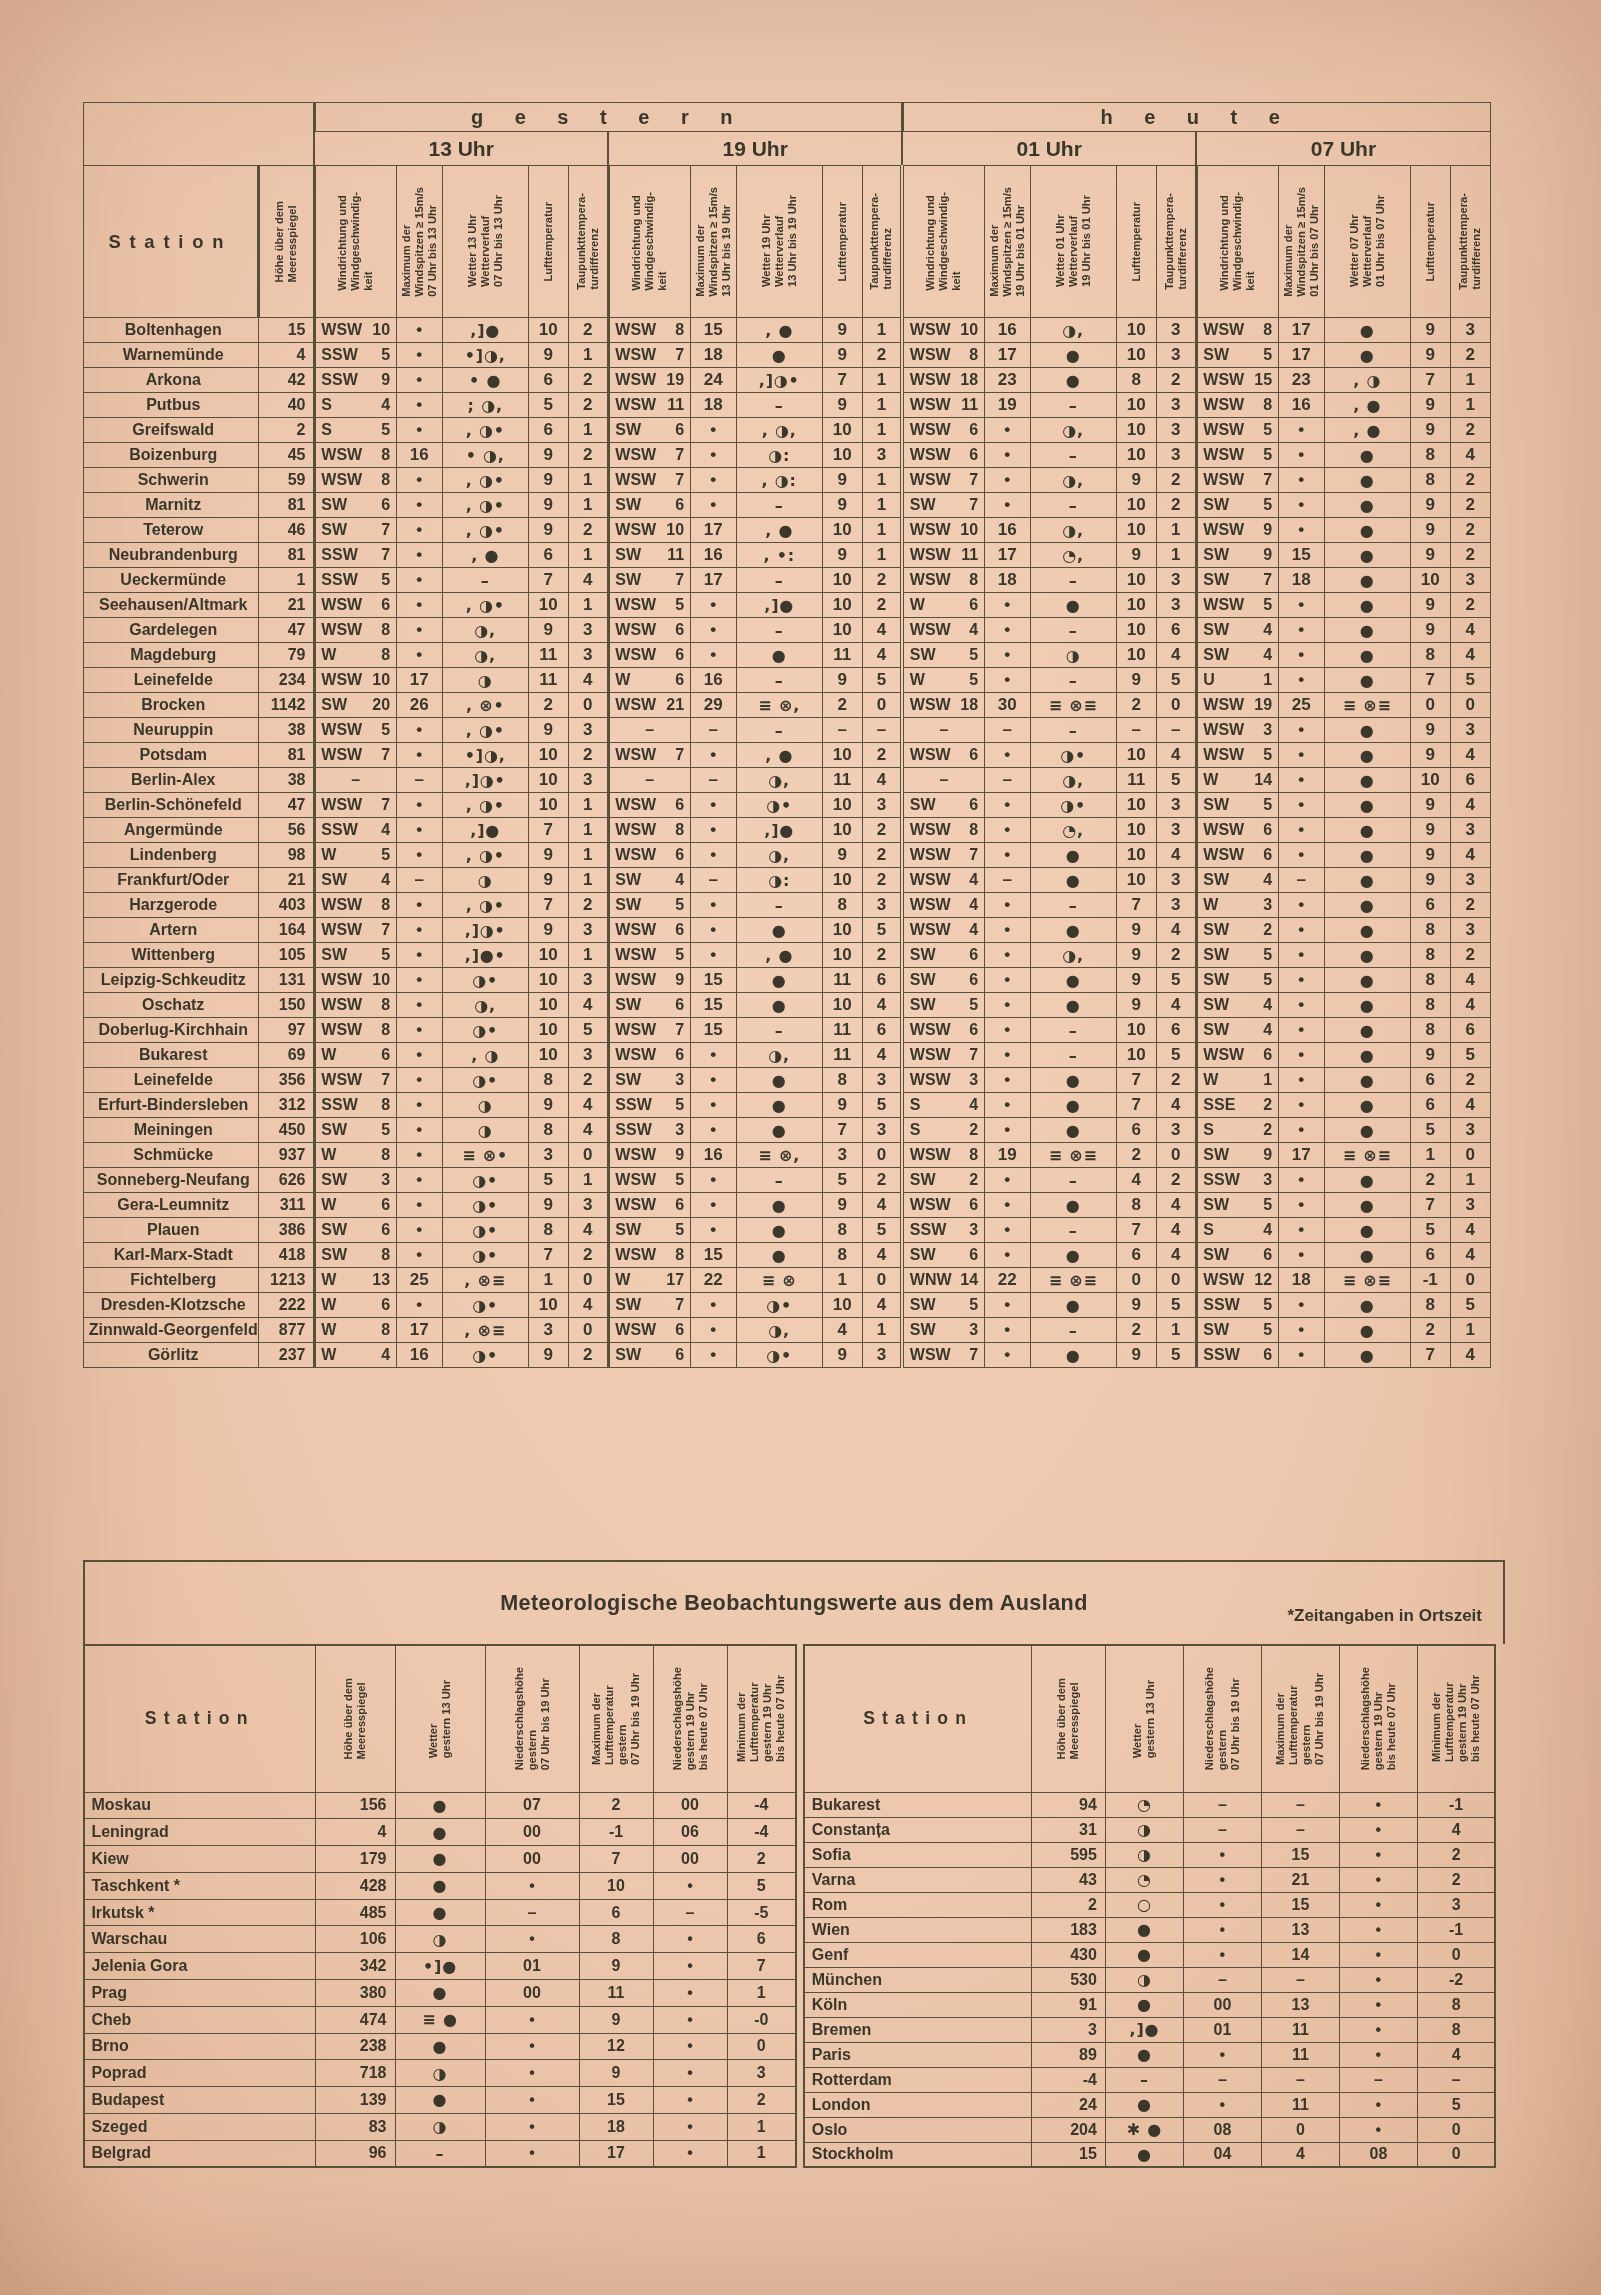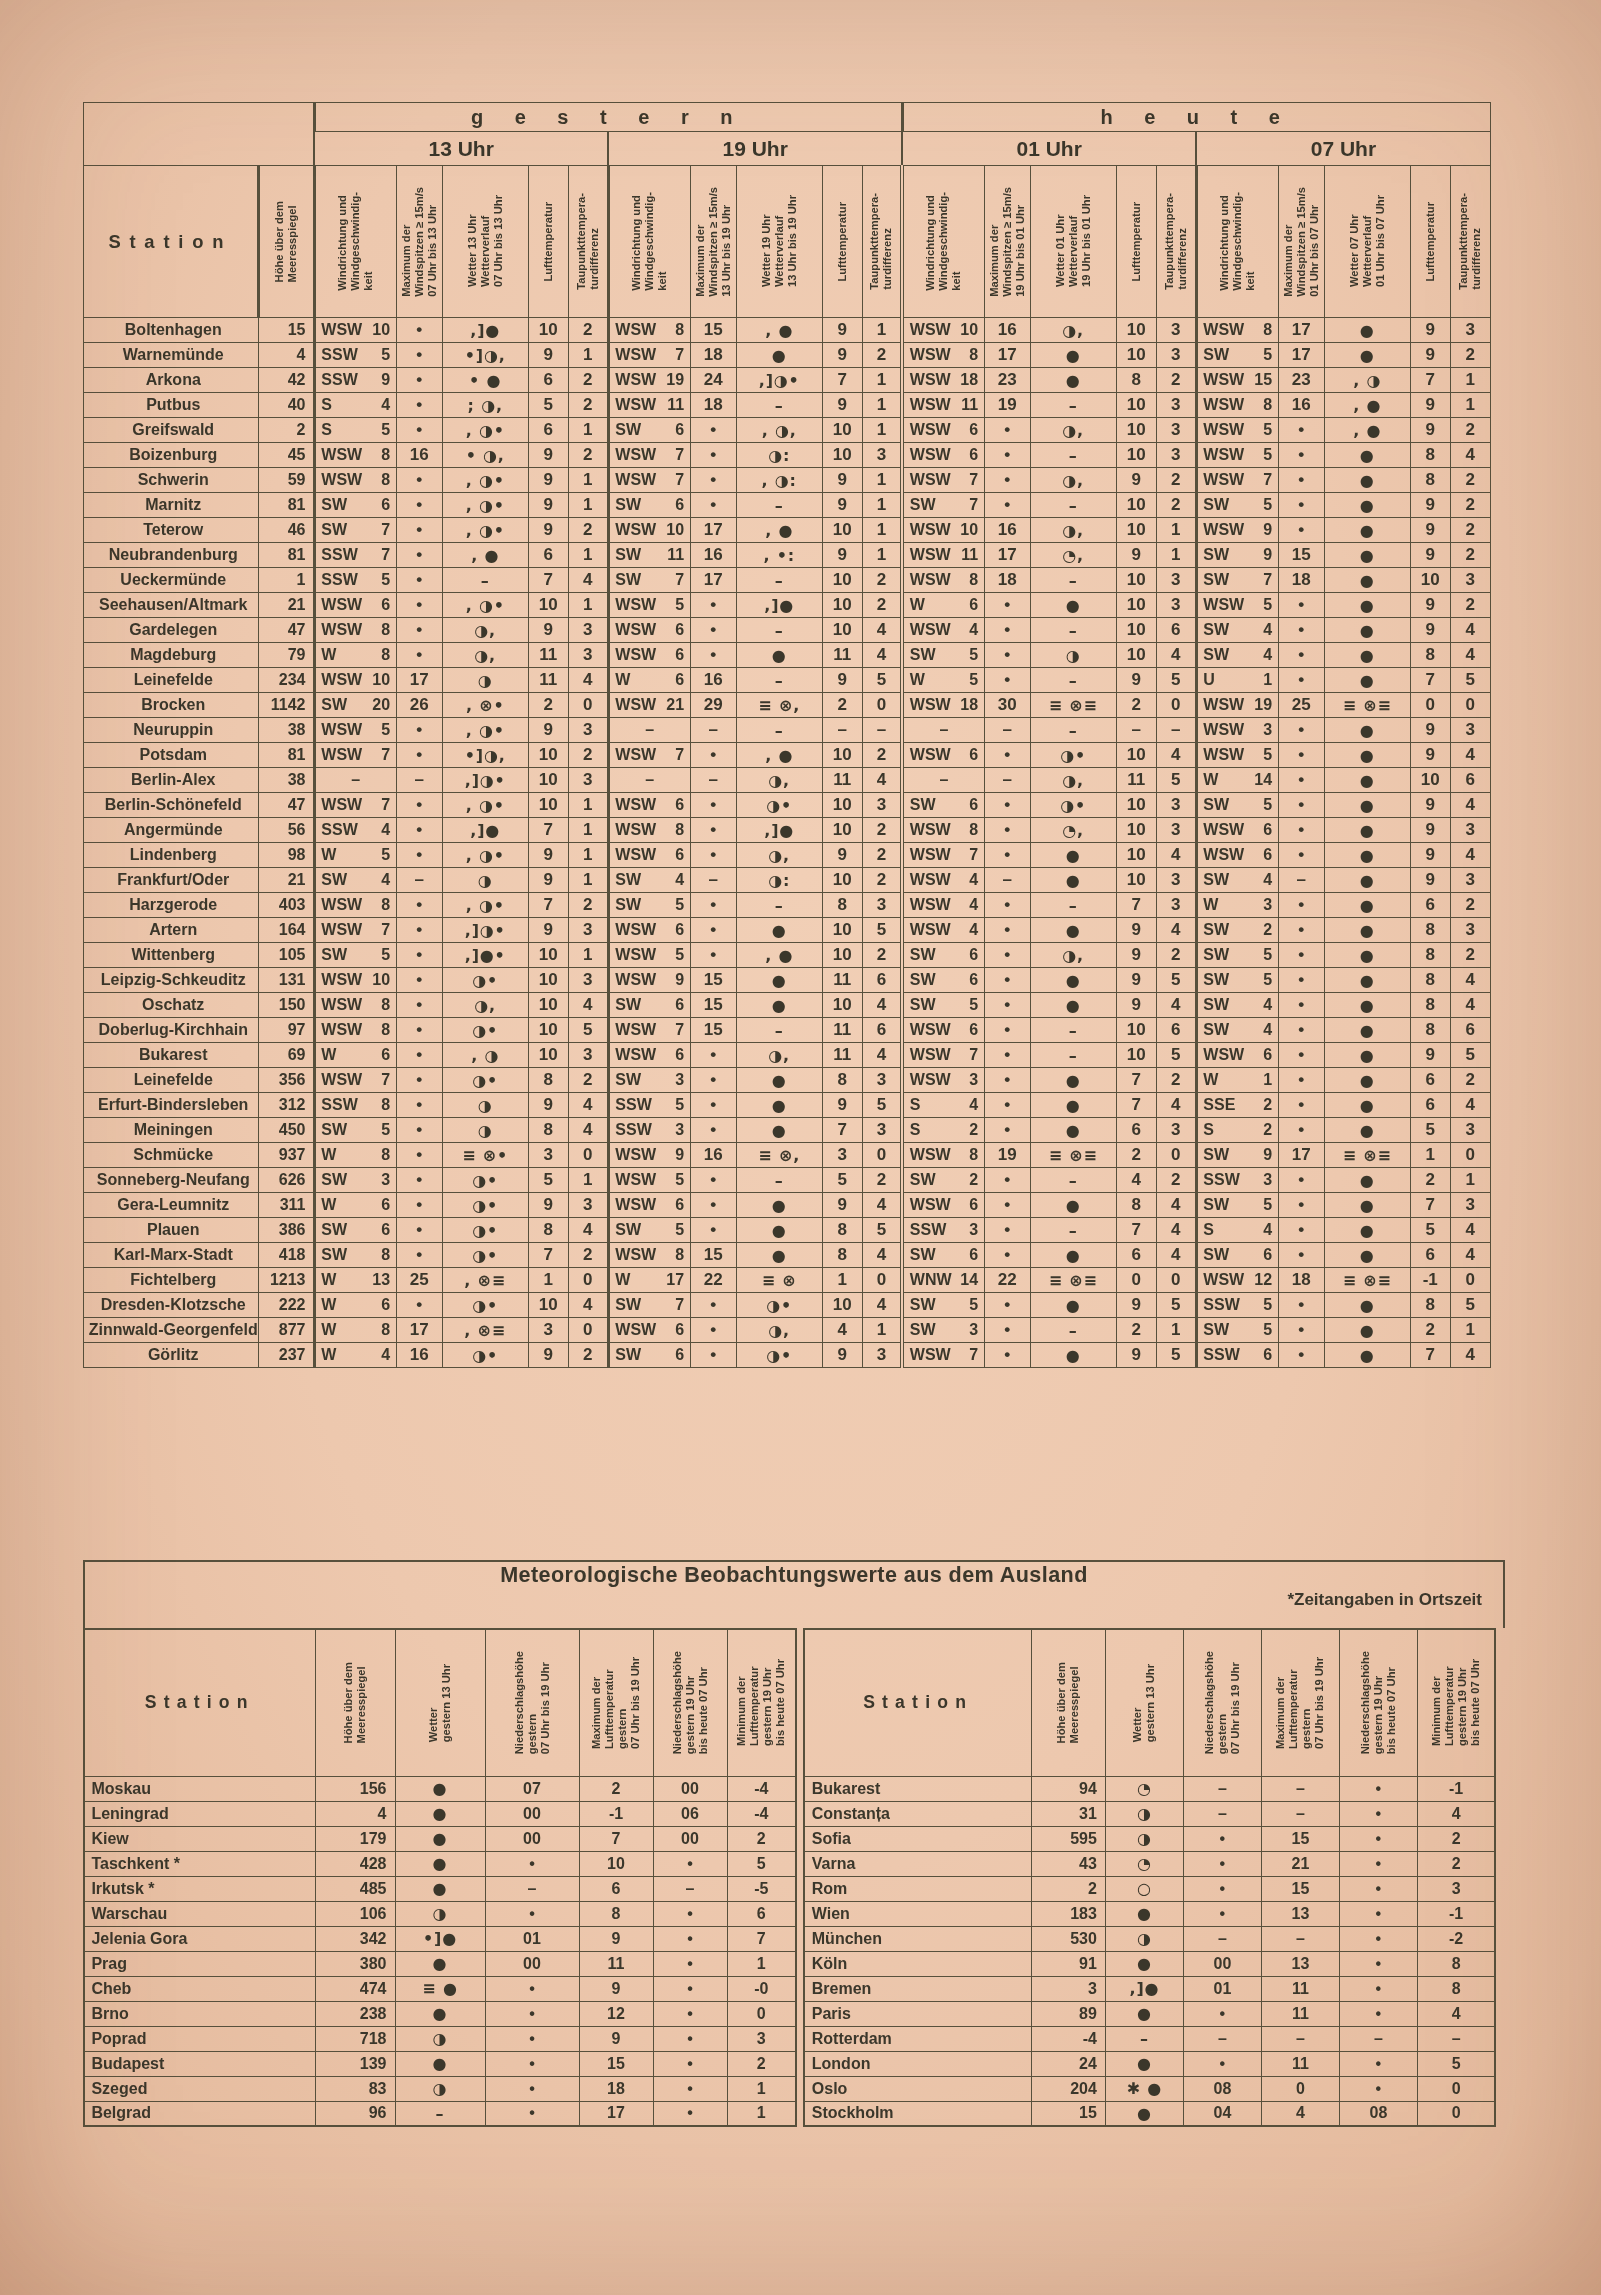--- a/index.html
+++ b/index.html
@@ -29,21 +29,21 @@
   #mt td.hh{text-align:right;padding-right:7.2px;font-size:16px;}
   #mt td.w{font-size:16px;}
   #mt td.w .fx{display:flex;justify-content:space-between;padding:0 5.6px;}
   #mt td.g,#mt td.t,#mt td.d{text-align:center;}
   #mt td.x{text-align:center;font-family:"DejaVu Sans","Liberation Sans",sans-serif;font-size:16px;letter-spacing:0.8px;}
   #mt .bs{border-left-width:3.2px;}
   #mt .hs{border-left-width:4.8px;border-left-style:double;}
   #mt td.ctr{text-align:center;}
   
   #fbox{position:absolute;left:83px;top:1560px;width:1422px;border-top:2.4px solid #57503c;}
-  #ftitle{height:66px;display:flex;position:relative;
+  #ftitle{height:82px;display:flex;align-items:center;position:relative;
     border-left:2.4px solid #57503c;border-right:2.4px solid #57503c;}
   #ftitle .t{flex:1;text-align:center;font-size:21.6px;font-weight:600;letter-spacing:0.4px;}
   #ftitle .n{position:absolute;right:21px;bottom:17.6px;font-size:17px;font-weight:600;}
   #fgroups{display:flex;gap:6.4px;}
   .ft th.rot{height:147px;vertical-align:middle;padding:3.2px 0;}
   .ft th.sta-h{font-size:17.6px;font-weight:700;letter-spacing:7.2px;}
   .ft tbody td{height:25px;padding:0;font-weight:700;font-size:16px;}
   .ft td.st{text-align:left;padding-left:6.4px;white-space:nowrap;}
   .ft td.hh{text-align:right;padding-right:8px;}
   .ft td.x{text-align:center;font-family:"DejaVu Sans","Liberation Sans",sans-serif;letter-spacing:0.8px;}
@@ -2289,20 +2289,29 @@
             <tr>
               <td class="st">Wien</td>
               <td class="hh">183</td>
               <td class="x">●</td>
               <td class="v">•</td>
               <td class="v">13</td>
               <td class="v">•</td>
               <td class="v">-1</td>
             </tr>
             <tr>
+              <td class="st">Genf</td>
+              <td class="hh">430</td>
+              <td class="x">●</td>
+              <td class="v">•</td>
+              <td class="v">14</td>
+              <td class="v">•</td>
+              <td class="v">0</td>
+            </tr>
+            <tr>
               <td class="st">München</td>
               <td class="hh">530</td>
               <td class="x">◑</td>
               <td class="v">–</td>
               <td class="v">–</td>
               <td class="v">•</td>
               <td class="v">-2</td>
             </tr>
             <tr>
               <td class="st">Köln</td>

